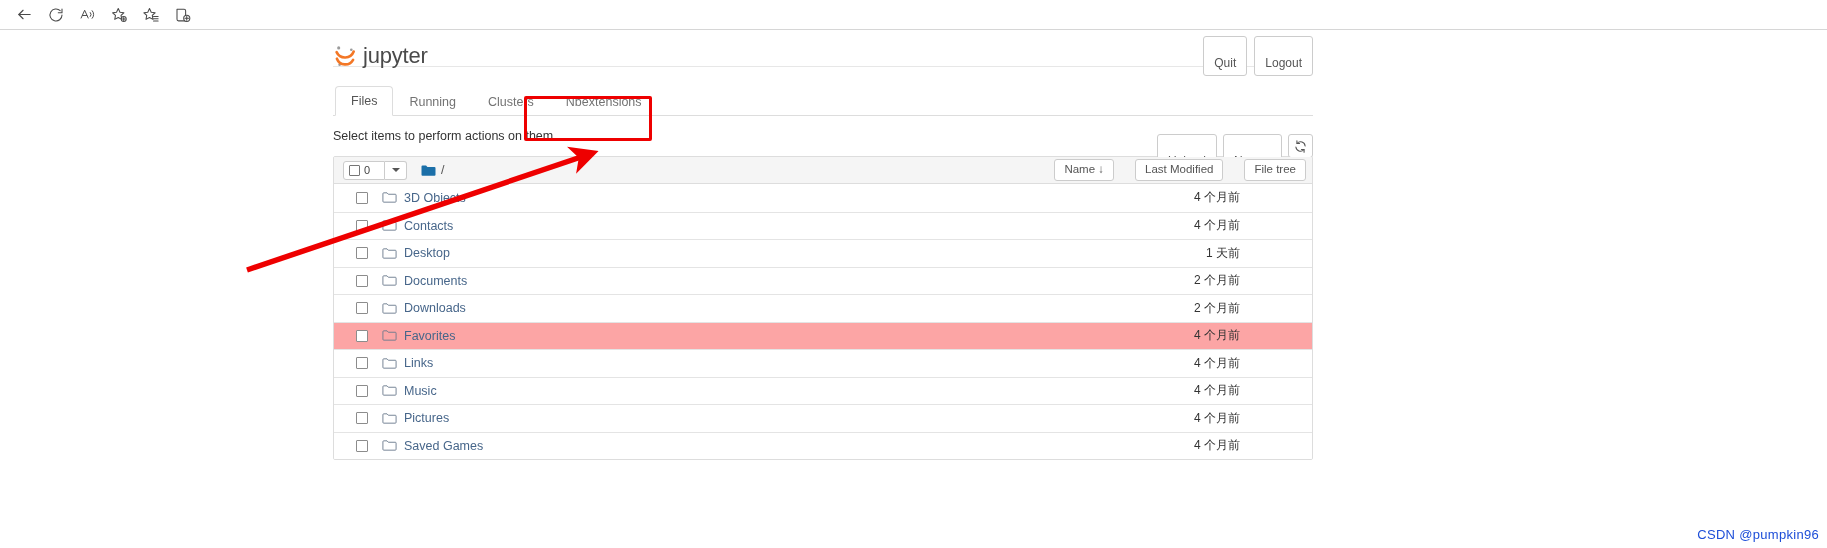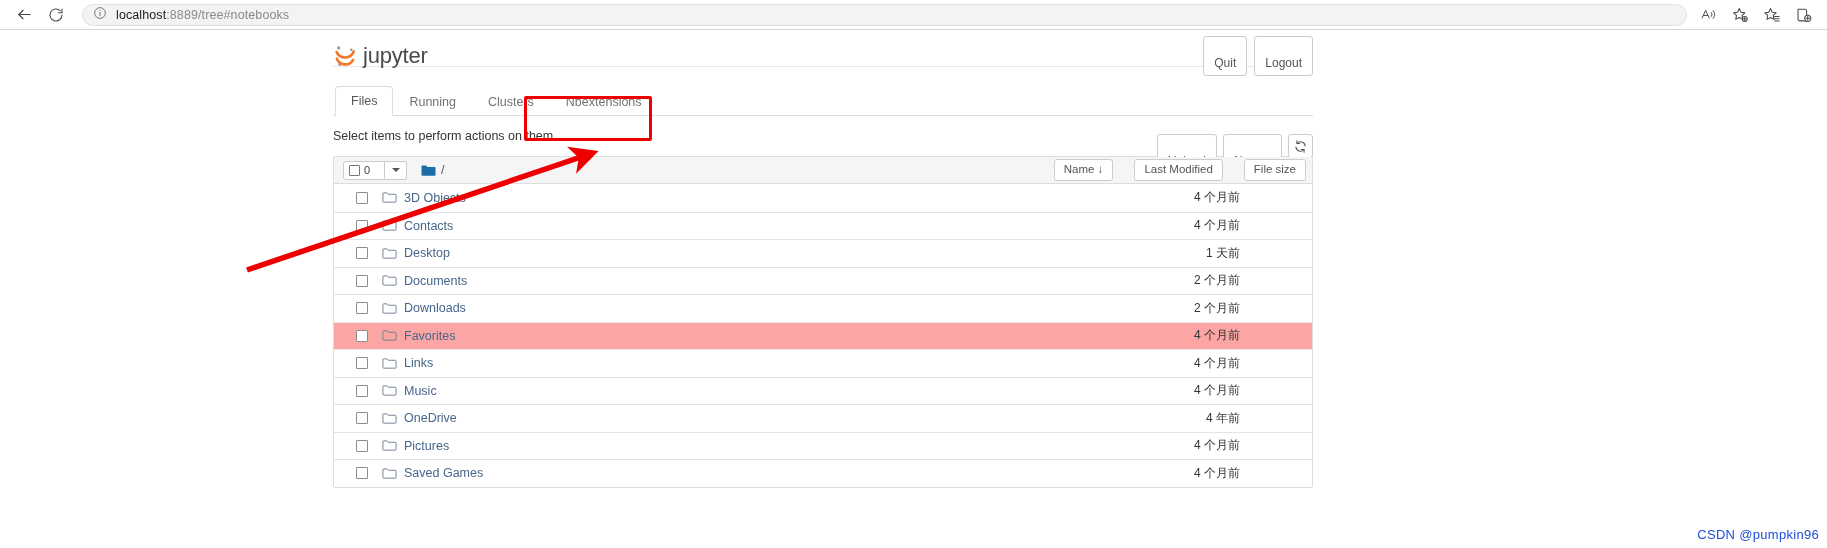--- a/index.html
+++ b/index.html
@@ -288,30 +288,20 @@
     </svg>
   </div>
 
   <div class="nav-btn">
     <svg width="16" height="16" viewBox="0 0 24 24" fill="none" stroke="currentColor" stroke-width="1.6" stroke-linecap="round">
       <path d="M21 12a9 9 0 1 1-2.7-6.4"></path>
         <polyline points="21,3 21,8.6 15.4,8.6" fill="none"></polyline>
     </svg>
   </div>
 
-  <div id="omnibox">
-    <span id="info-icon">
-      <svg width="14" height="14" viewBox="0 0 24 24" fill="none" stroke="currentColor" stroke-width="1.5">
-        <circle cx="12" cy="12" r="9.2"></circle>
-          <line x1="12" y1="11" x2="12" y2="16.5" stroke-linecap="round"></line>
-        <circle cx="12" cy="7.6" r="0.9" fill="currentColor" stroke="none"></circle>
-      </svg>
-    </span>
-    <span id="url-text"><span class="host">localhost</span><span>:8889/tree#notebooks</span></span>
-  </div>
 
   <div id="browser-actions">
     <div class="act-btn">
       <svg width="17" height="17" viewBox="0 0 24 24" fill="none" stroke="currentColor" stroke-width="1.4" stroke-linecap="round">
         <path d="M3 17 L8 6 L13 17"></path>
           <line x1="5" y1="13.4" x2="11" y2="13.4"></line>
         <path d="M16 9.2a4.2 4.2 0 0 1 0 5.6"></path>
           <path d="M18.6 6.6a7.6 7.6 0 0 1 0 10.8"></path>
       </svg>
     </div>
@@ -404,21 +394,21 @@
           <span class="folder-blue">
             <svg width="15" height="13" viewBox="0 0 18 14">
                 <path d="M0.6 2.2a1.2 1.2 0 0 1 1.2-1.2h4.3l1.6 1.7h8.5a1.2 1.2 0 0 1 1.2 1.2v8.1a1.2 1.2 0 0 1-1.2 1.2H1.8a1.2 1.2 0 0 1-1.2-1.2z" fill="#1b6fa8"></path>
               </svg>
           </span>
           <span>/</span>
         </div>
         <div id="head-sorts">
           <span class="sort-btn"><span>Name</span>&nbsp;<span>↓</span></span>
           <span class="sort-btn">Last Modified</span>
-          <span class="sort-btn">File size</span>
+          <span class="sort-btn">File tree</span>
         </div>
       </div>
 
       <div id="rows">
           <div class="row">
             <span class="chk"></span>
             <span class="folder-grey">
               <svg width="15" height="13" viewBox="0 0 18 14" fill="none" stroke="currentColor" stroke-width="1.1">
                 <path d="M1.1 2.4a1 1 0 0 1 1-1h3.9l1.6 1.7h8.3a1 1 0 0 1 1 1v7.5a1 1 0 0 1-1 1H2.1a1 1 0 0 1-1-1z"></path>
               </svg>
@@ -488,30 +478,20 @@
           </div>
           <div class="row">
             <span class="chk"></span>
             <span class="folder-grey">
               <svg width="15" height="13" viewBox="0 0 18 14" fill="none" stroke="currentColor" stroke-width="1.1">
                 <path d="M1.1 2.4a1 1 0 0 1 1-1h3.9l1.6 1.7h8.3a1 1 0 0 1 1 1v7.5a1 1 0 0 1-1 1H2.1a1 1 0 0 1-1-1z"></path>
               </svg>
             </span>
             <span class="fname">Music</span>
             <span class="modified">4 个月前</span>
-          </div>
-          <div class="row">
-            <span class="chk"></span>
-            <span class="folder-grey">
-              <svg width="15" height="13" viewBox="0 0 18 14" fill="none" stroke="currentColor" stroke-width="1.1">
-                <path d="M1.1 2.4a1 1 0 0 1 1-1h3.9l1.6 1.7h8.3a1 1 0 0 1 1 1v7.5a1 1 0 0 1-1 1H2.1a1 1 0 0 1-1-1z"></path>
-              </svg>
-            </span>
-            <span class="fname">OneDrive</span>
-            <span class="modified">4 年前</span>
           </div>
           <div class="row">
             <span class="chk"></span>
             <span class="folder-grey">
               <svg width="15" height="13" viewBox="0 0 18 14" fill="none" stroke="currentColor" stroke-width="1.1">
                 <path d="M1.1 2.4a1 1 0 0 1 1-1h3.9l1.6 1.7h8.3a1 1 0 0 1 1 1v7.5a1 1 0 0 1-1 1H2.1a1 1 0 0 1-1-1z"></path>
               </svg>
             </span>
             <span class="fname">Pictures</span>
             <span class="modified">4 个月前</span>

